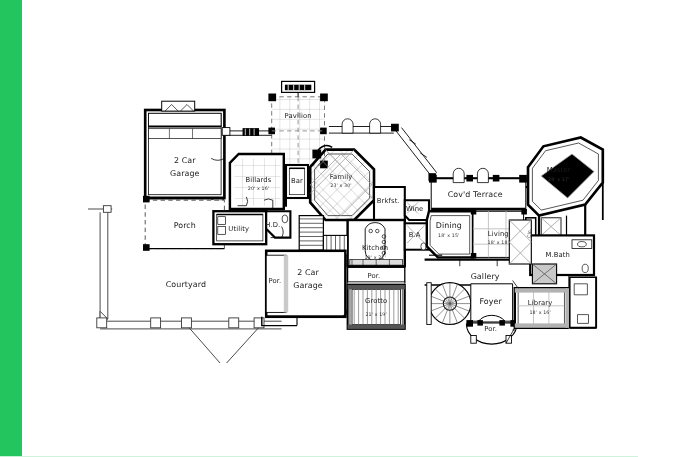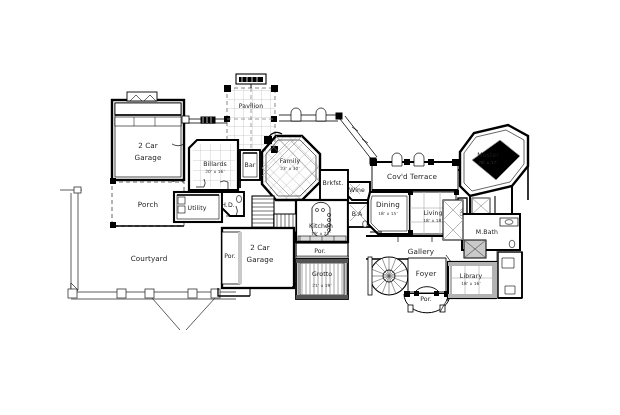--- a/index.html
+++ b/index.html
@@ -1,19 +1,19 @@
 <!DOCTYPE html>
 <html><head>
 <meta charset="utf-8">
 <title>Floor Plan</title>
 <style>
   html,body{margin:0;padding:0;background:#ffffff;}
   body{width:620px;height:415px;overflow:hidden;
        font-family:"DejaVu Sans","Liberation Sans",sans-serif;}
-  #plan-root{position:relative;width:560px;height:415px;background:#22c55e;}
+  #plan-root{position:relative;width:560px;height:415px;background:#22c55e;padding-left:20px;}
   svg#plan-svg{display:block;width:620px;height:415px;}
 
   
   .rm-name{font-family:"DejaVu Sans","Liberation Sans",sans-serif;
            font-size:7.2px;fill:#1a1a1a;text-anchor:middle;
            dominant-baseline:middle;letter-spacing:.1px;}
   .rm-name.sm{font-size:6.2px;}
   .rm-dim{font-family:"DejaVu Sans","Liberation Sans",sans-serif;
           font-size:4.3px;fill:#333;text-anchor:middle;
           dominant-baseline:middle;letter-spacing:.1px;}

